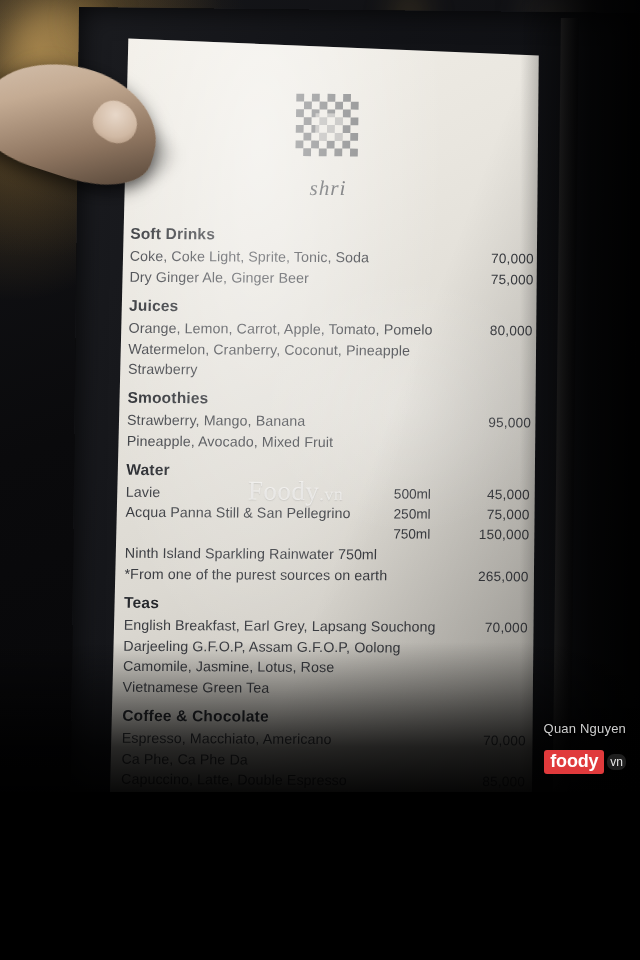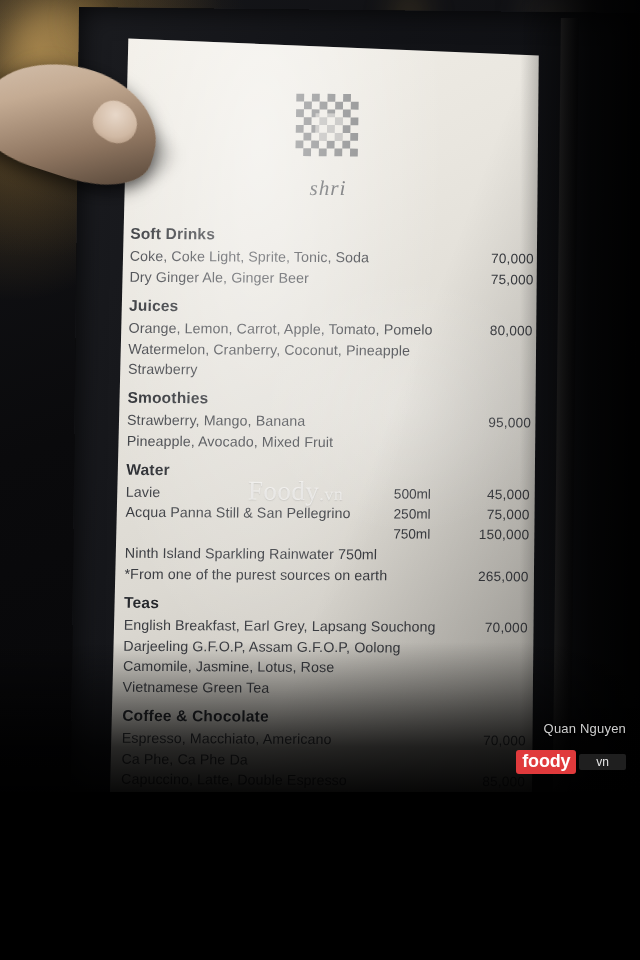--- a/index.html
+++ b/index.html
@@ -246,22 +246,22 @@
     font-weight: bold;
     font-size: 18px;
     padding: 1px 6px 2px 6px;
     border-radius: 3px;
     letter-spacing: -0.2px;
   }
   .foody-vn {
     color: #e6e6e6;
     font-size: 12px;
     background: rgba(255,255,255,0.12);
-    padding: 1px 17px;
-    border-radius: 2px;
+    padding: 1px 3px;
+    border-radius: 7px;
   }
 </style>
 </head>
 <body>
 
 <div id="scene">
 
   <div class="bg-dark"></div>
   <div class="bg-blob blob-a"></div>
   <div class="bg-blob blob-b"></div>

